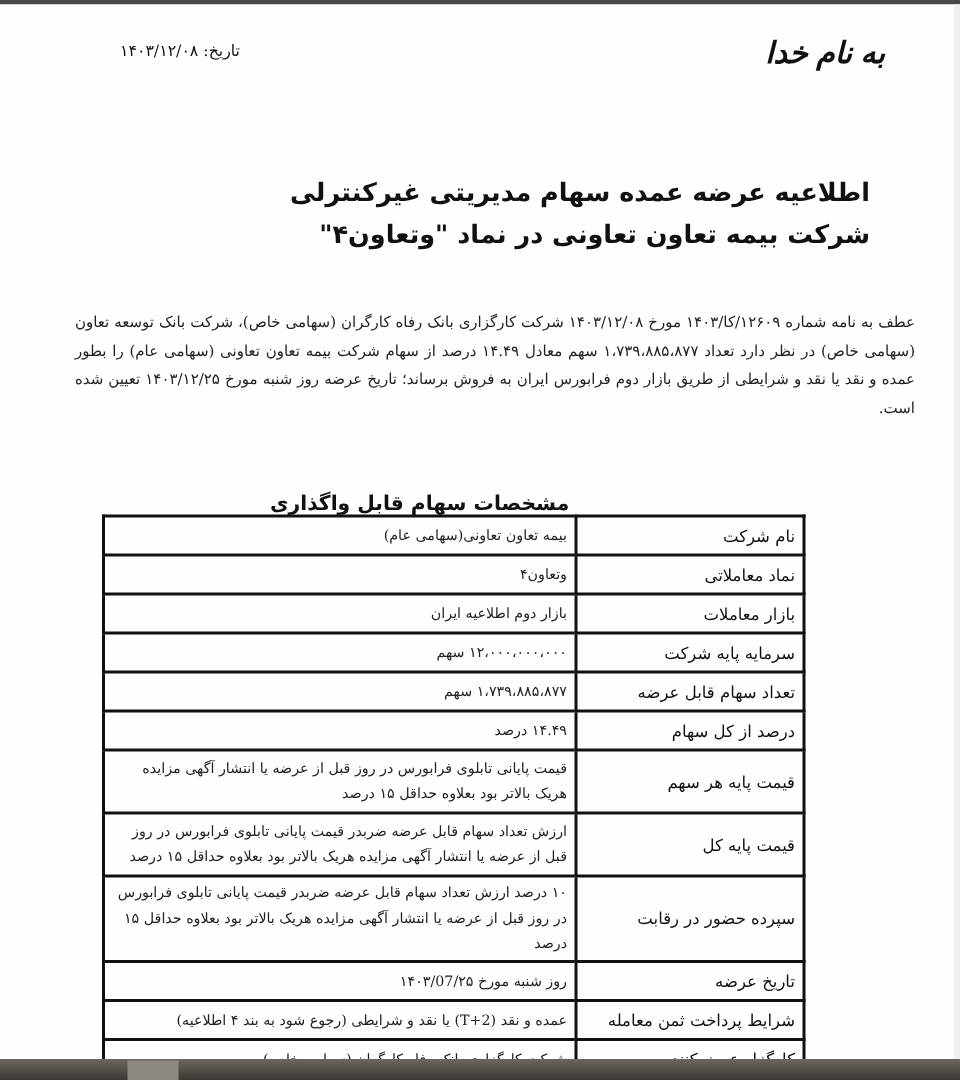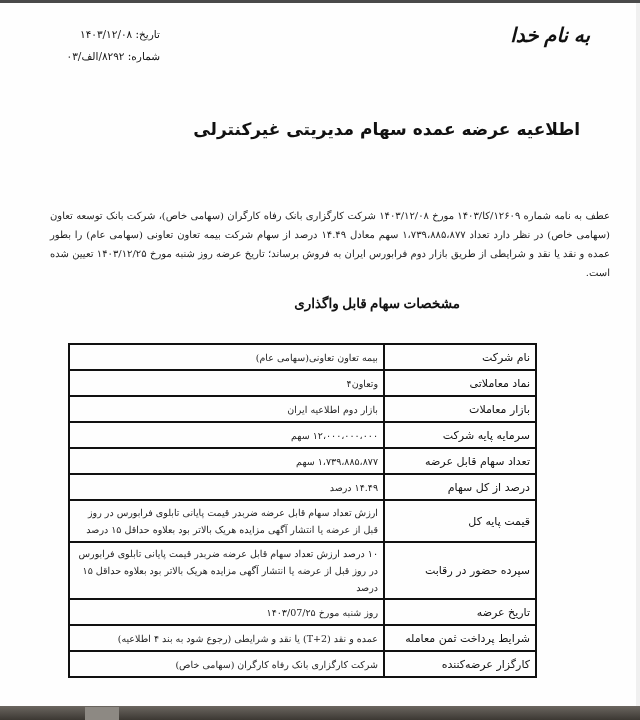--- a/index.html
+++ b/index.html
@@ -18,43 +18,43 @@
     .bism { position: absolute; left: 470px; top: 20px; width: 120px; direction: rtl; text-align: right;
       font-family: Liberation Sans, sans-serif; font-style: italic; font-size: 20px; font-weight: bold; }
     .meta { position: absolute; left: 60px; top: 20px; width: 100px; direction: rtl; font-family: "DejaVu Serif", serif; font-size: 10.5px; line-height: 22px; }
 
     .title { position: absolute; left: 60px; top: 112px; width: 520px; direction: rtl; text-align: right;
       font-family: "DejaVu Sans", sans-serif; font-weight: bold; font-size: 17px; line-height: 28px; }
 
     .para { position: absolute; left: 50px; top: 203px; width: 560px; direction: rtl; text-align: justify;
       font-family: "DejaVu Serif", serif; font-size: 10px; line-height: 19px; color: #222; }
 
-    .section-title { position: absolute; left: 180px; top: 292px; width: 280px; direction: rtl; text-align: right;
-      font-weight: bold; font-size: 13.5px; font-family: Liberation Serif, serif; }
+    .section-title { position: absolute; left: 180px; top: 325px; width: 280px; direction: rtl; text-align: left;
+      font-weight: bold; font-size: 13.5px; }
 
     table.spec { position: absolute; left: 68px; top: 340px; width: 469px; border-collapse: collapse; direction: rtl; }
     table.spec td { border: 2px solid #111; vertical-align: middle; padding: 2px 5px; }
     table.spec td.lbl { width: 140px; font-weight: normal; font-size: 11px; text-align: right; }
     table.spec td.val { font-family: "DejaVu Serif", serif; font-size: 9.5px; text-align: right; line-height: 17px; color: #222; }
     table.spec tr.h1 td { height: 20px; margin-left: 44px; }
     table.spec tr.h2 td { height: 36px; }
   </style>
 </head>
 <body>
 
 <div class="topbar"></div>
 <div class="page">
   <div class="bism">به نام خدا</div>
   <div class="meta">
     <div>تاریخ: ۱۴۰۳/۱۲/۰۸</div>
-    <div>شماره: ۸۲۹۲/الف/۰۳</div>
   </div>
 
   <div class="title">
     <div>اطلاعیه عرضه عمده سهام مدیریتی غیرکنترلی</div>
+    <div>شرکت بیمه تعاون تعاونی در نماد "وتعاون۴"</div>
   </div>
 
   <div class="para">عطف به نامه شماره ۱۲۶۰۹/کا/۱۴۰۳ مورخ ۱۴۰۳/۱۲/۰۸ شرکت کارگزاری بانک رفاه کارگران (سهامی خاص)، شرکت بانک توسعه تعاون (سهامی خاص) در نظر دارد تعداد ۱،۷۳۹،۸۸۵،۸۷۷ سهم معادل ۱۴.۴۹ درصد از سهام شرکت بیمه تعاون تعاونی (سهامی عام) را بطور عمده و نقد یا نقد و شرایطی از طریق بازار دوم فرابورس ایران به فروش برساند؛ تاریخ عرضه روز شنبه مورخ ۱۴۰۳/۱۲/۲۵ تعیین شده است.</div>
 
   <div class="section-title">مشخصات سهام قابل واگذاری</div>
 
   <table class="spec">
     <tbody>
       <tr class="h1">
         <td class="lbl">نام شرکت</td>
@@ -74,20 +74,24 @@
       </tr>
       <tr class="h1">
         <td class="lbl">تعداد سهام قابل عرضه</td>
         <td class="val">۱،۷۳۹،۸۸۵،۸۷۷ سهم</td>
       </tr>
       <tr class="h1">
         <td class="lbl">درصد از کل سهام</td>
         <td class="val">۱۴.۴۹ درصد</td>
       </tr>
       <tr class="h2">
+        <td class="lbl">قیمت پایه هر سهم</td>
+        <td class="val">قیمت پایانی تابلوی فرابورس در روز قبل از عرضه یا انتشار آگهی مزایده هریک بالاتر بود بعلاوه حداقل ۱۵ درصد</td>
+      </tr>
+      <tr class="h2">
         <td class="lbl">قیمت پایه کل</td>
         <td class="val">ارزش تعداد سهام قابل عرضه ضربدر قیمت پایانی تابلوی فرابورس در روز قبل از عرضه یا انتشار آگهی مزایده هریک بالاتر بود بعلاوه حداقل ۱۵ درصد</td>
       </tr>
       <tr class="h2">
         <td class="lbl">سپرده حضور در رقابت</td>
         <td class="val">۱۰ درصد ارزش تعداد سهام قابل عرضه ضربدر قیمت پایانی تابلوی فرابورس در روز قبل از عرضه یا انتشار آگهی مزایده هریک بالاتر بود بعلاوه حداقل ۱۵ درصد</td>
       </tr>
       <tr class="h1">
         <td class="lbl">تاریخ عرضه</td>
         <td class="val">روز شنبه مورخ ۱۴۰۳/07/۲۵</td>

